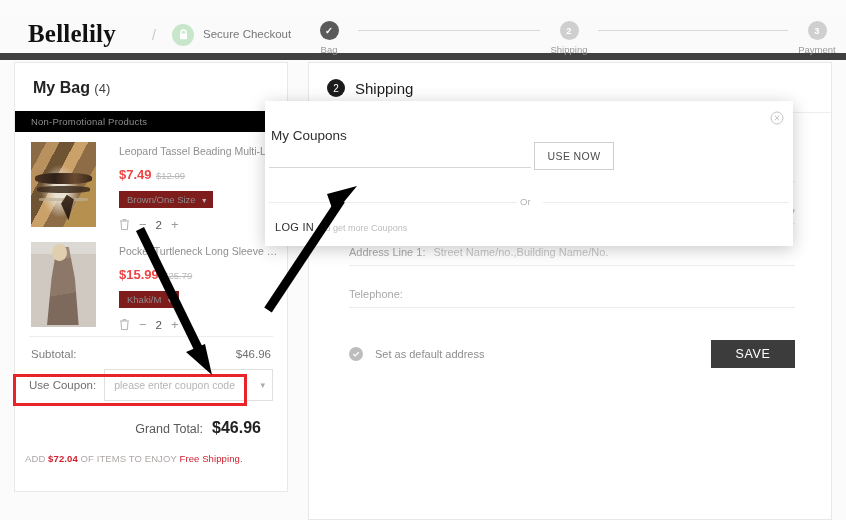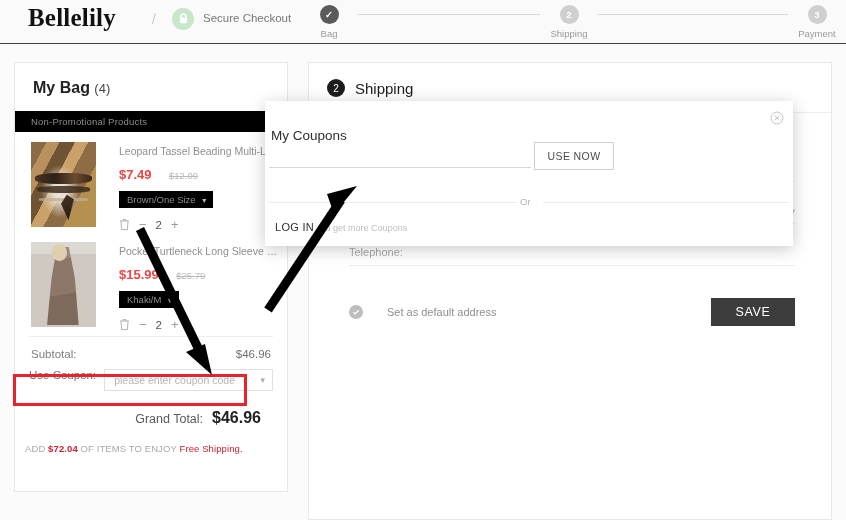--- a/index.html
+++ b/index.html
@@ -6,22 +6,22 @@
   html, body {
     width: 846px; height: 520px;
     font-family: "Liberation Sans", sans-serif;
     background: #ffffff;
     overflow: hidden;
   }
   #root { position: relative; width: 846px; height: 520px; background: #fbfbfb; }
 
   
   .header {
-    position: absolute; left: 0; top: 0; width: 846px; height: 44px;
-    background: #fafafa; border-bottom: 1px solid #404040;
+    position: absolute; left: 0; top: 16px; width: 846px; height: 44px;
+    background: #fafafa; border-bottom: 7px solid #404040;
   }
   .brand {
     position: absolute; left: 28px; top: 4px;
     font-family: "Liberation Serif", serif;
     font-size: 25px; font-weight: 700; letter-spacing: .2px; color: #111;
   }
   .brand-slash {
     position: absolute; left: 152px; top: 11px;
     font-size: 14px; color: #c9c9c9;
   }
@@ -111,49 +111,49 @@
   }
 
   .prod .pinfo { margin-left: 88px; }
   .pname {
     font-size: 10.5px; color: #8f8f8f; line-height: 14px;
     white-space: nowrap; overflow: hidden; text-overflow: ellipsis;
     width: 160px; padding-top: 2px;
   }
   .pprice { margin-top: 7px; }
   .pprice .now { font-size: 13px; font-weight: 700; color: #ef4444; }
-  .pprice .was { font-size: 9.5px; color: #b9b9b9; text-decoration: line-through; margin-left: 13px; }
+  .pprice .was { font-size: 9.5px; color: #b9b9b9; text-decoration: line-through; margin-left: 0; }
   .pvariant {
     display: inline-block; margin-top: 8px;
-    background: #000000; color: #8d8d8d; font-size: 9.5px;
+    background: #7f1d1d; color: #8d8d8d; font-size: 9.5px;
     padding: 3px 7px 3px 8px;
   }
   .pvariant .chev { color:#bbb; margin-left:4px; font-size:8px; }
   .pqty { margin-top: 9px; display: flex; align-items: center; gap: 9px; color: #9b9b9b; }
   .pqty .trash { width: 11px; height: 13px; display:block; }
   .pqty .op { font-size: 13px; color: #9b9b9b; cursor: default; }
   .pqty .num { font-size: 11.5px; color: #555; }
 
   .cart-div { height:1px; background:#ededed; margin: 4px 14px 0 14px; }
 
   .line-row {
     display: flex; justify-content: space-between; 
     padding: 11px 16px 0 16px;
   }
   .line-row .lbl { font-size: 11.5px; color: #7d7d7d; }
   .line-row .val { font-size: 11.5px; color: #6f6f6f; }
 
   .coupon-row {
     position: relative; margin: 9px 14px 0 14px;
-    display: flex; gap: 8px;
+    display: flex; align-items: center; gap: 8px;
   }
   .coupon-label { font-size: 11.5px; color: #6f6f6f; }
   .coupon-select {
     flex: 1; border: 1px solid #e0e0e0; background:#fff;
-    height: 22px; display:flex; align-items:center; justify-content: space-between;
+    height: 32px; display:flex; align-items:center; justify-content: space-between;
     padding: 0 7px 0 9px;
   }
   .coupon-select .ph { font-size: 10.5px; color: #b5b5b5; }
   .coupon-select .chev { font-size: 9px; color: #aaa; }
   .redbox {
     position: absolute; left: 13px; top: 374px; width: 234px; height: 32px;
     border: 3px solid #e8232a; pointer-events: none;
   }
 
   .grand-row {
@@ -193,21 +193,21 @@
   .fld .flabel { font-size: 11px; color: #a8a8a8; white-space: nowrap; }
   .fld .fvalue { font-size: 11px; color: #555; margin-left: 8px; }
   .fld .fplace { font-size: 11px; color: #c6c6c6; margin-left: 8px; }
   .fld .fchev  { margin-left: auto; font-size: 9px; color: #bbb; }
   .frow.single .fld { flex: none; width: 100%; }
 
   .bottom-row {
     display: flex; align-items: center; justify-content: space-between;
     padding: 10px 36px 0 40px;
   }
-  .chk { display: flex; align-items: center; gap: 24px; }
+  .chk { display: flex; align-items: center; gap: 12px; }
   .chk .mark {
     width: 14px; height: 14px; border-radius: 50%; background: #bdbdbd;
     display:flex; align-items:center; justify-content:center;
   }
   .chk .ctxt { font-size: 11px; color: #8e8e8e; }
   .save-btn {
     background: #3c3c3c; color: #fff; width: 84px; height: 28px;
     display:flex; align-items:center; justify-content:center;
     font-size: 12.5px; letter-spacing: .6px;
   }
@@ -397,20 +397,26 @@
           <span class="fchev">▾</span>
         </div>
         <div class="fld">
           <span class="flabel">State/Province:</span>
           <span class="fvalue">Please select</span>
           <span class="fchev">▾</span>
         </div>
       </div>
 
 
+      <div class="frow single">
+        <div class="fld">
+          <span class="flabel">Address Line 1:</span>
+          <span class="fplace">Street Name/no.,Building Name/No.</span>
+        </div>
+      </div>
 
       <div class="frow single">
         <div class="fld">
           <span class="flabel">Telephone:</span>
           <span class="fvalue"></span>
         </div>
       </div>
     </div>
 
     <div class="bottom-row">

